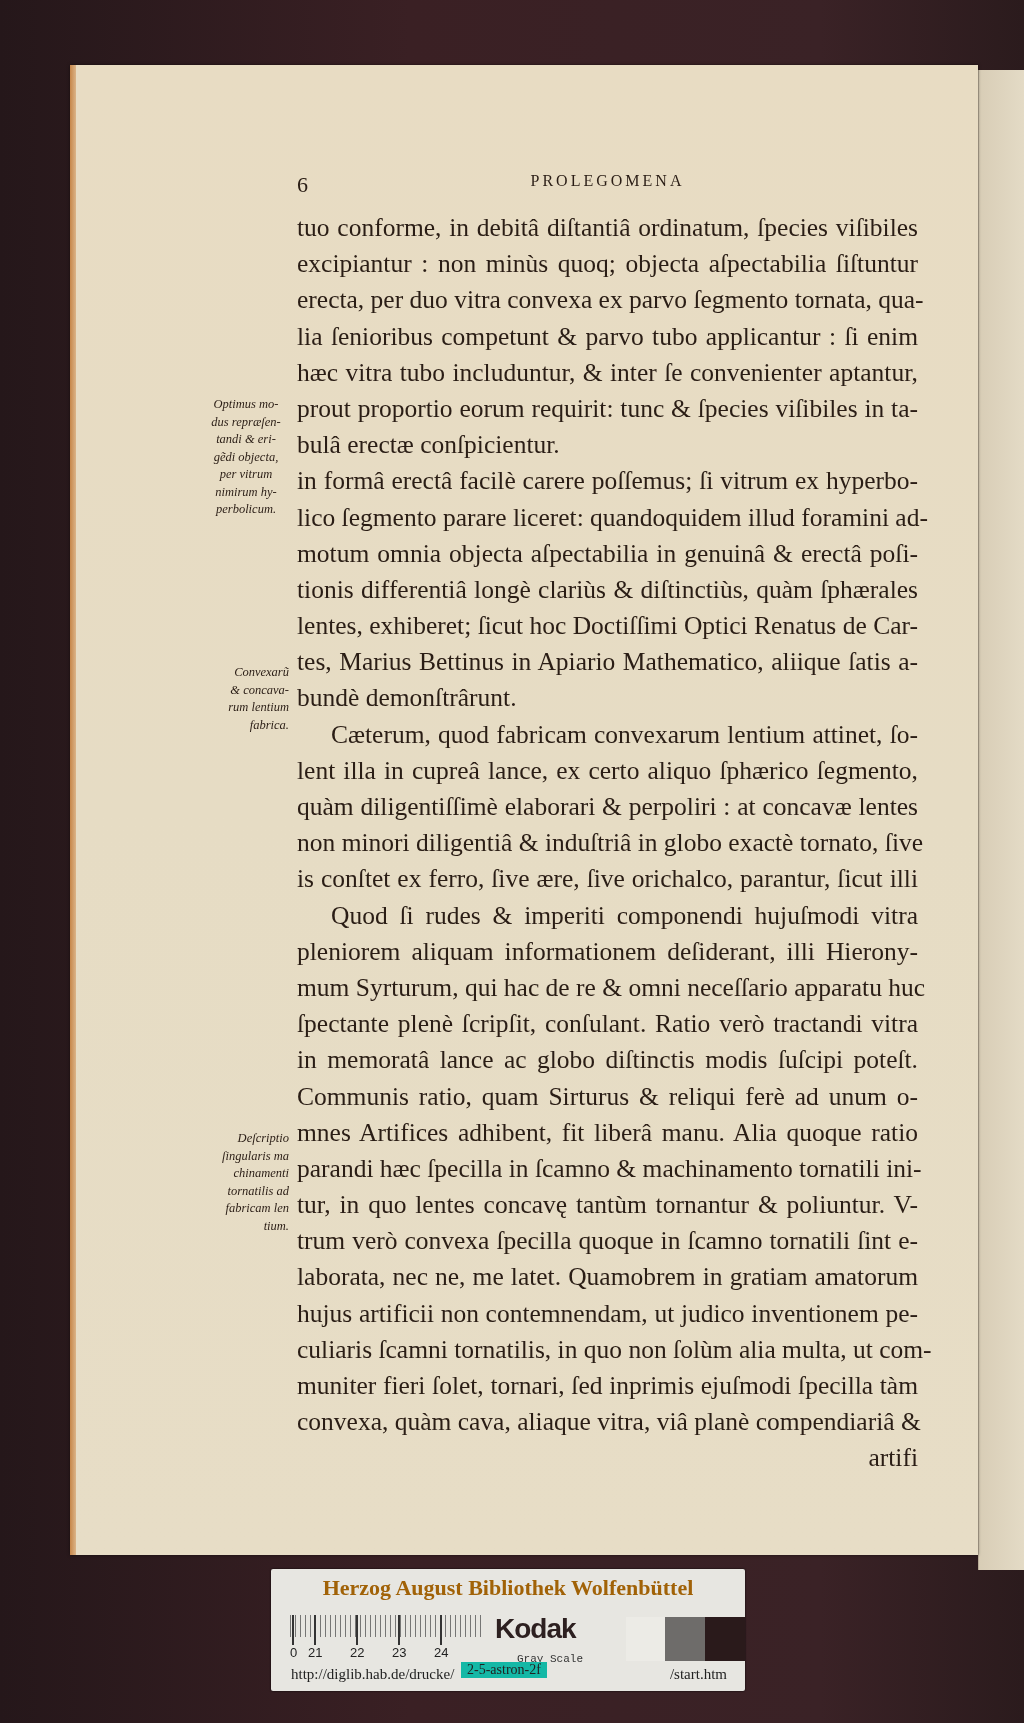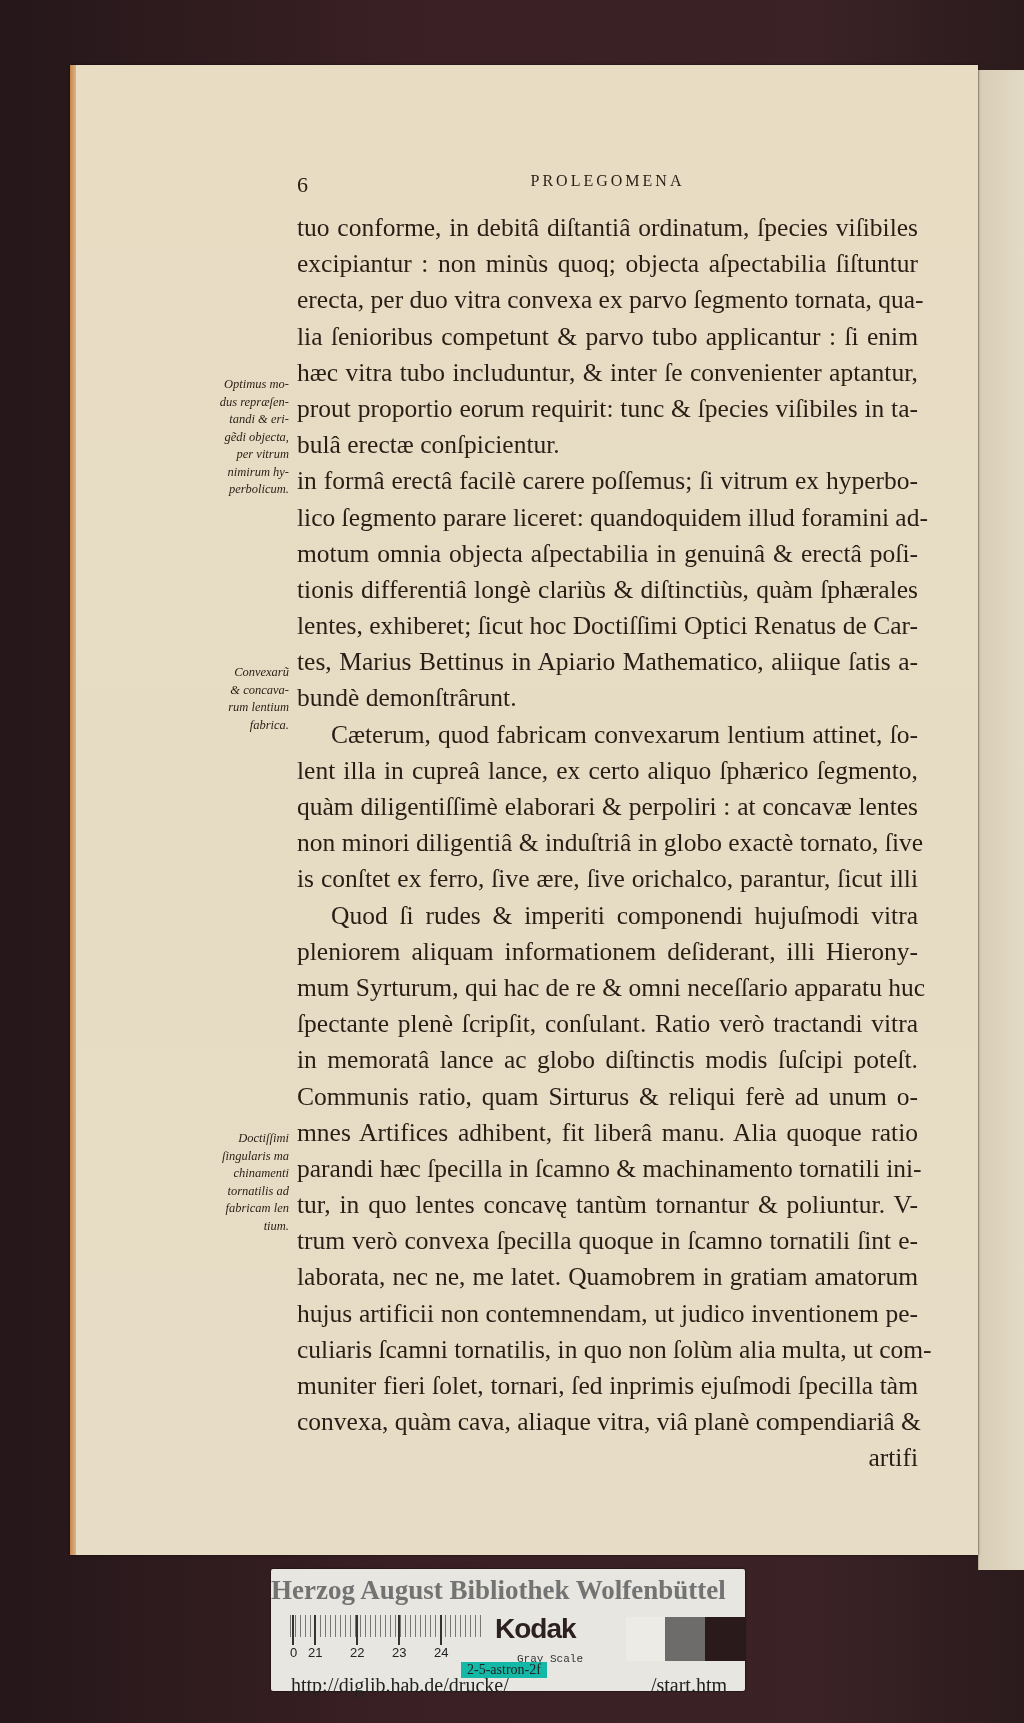--- a/index.html
+++ b/index.html
@@ -12,29 +12,29 @@
   .folio{position:absolute;left:0;top:0;font-size:22px;}
   .rh-title{position:absolute;left:0;right:0;text-align:center;top:0;font-size:16px;letter-spacing:3px;}
   .body-text{position:absolute;left:297px;top:210px;width:621px;color:#2a1d15;font-size:25.5px;line-height:36.2px;}
   .line{display:block;white-space:nowrap;text-align:justify;text-align-last:justify;height:36.2px;overflow:visible;}
   .line.last{text-align-last:left;}
   .line.indent{padding-left:34px;}
   .line.right{text-align:right;text-align-last:right;}
   .margin-note{position:absolute;left:203px;width:86px;font-style:italic;font-size:12.5px;line-height:17.5px;color:#2a1d15;}
   .margin-note span{display:block;white-space:nowrap;}
   .kodak{position:absolute;left:271px;top:1569px;width:474px;height:122px;background:#e7e6e1;border-radius:2px;box-shadow:0 0 2px #000;}
-  .k-title{position:absolute;left:0;right:0;top:6px;font-weight:bold;font-size:27px;color:#737373;}
+  .k-title{position:absolute;left:0;right:0;top:6px;text-align:center;font-weight:bold;font-size:22px;color:#a16207;}
   .k-ruler{position:absolute;left:19px;top:46px;width:192px;height:44px;}
   .k-ticks{position:absolute;left:0;top:0;width:192px;height:22px;background:repeating-linear-gradient(90deg,#5a5a5a 0 1px,transparent 1px 5px);opacity:.8;}
   .k-majors span{position:absolute;top:0;width:2px;height:30px;background:#333;}
   .k-nums span{position:absolute;top:30px;font-family:"Liberation Sans",sans-serif;font-size:13px;color:#222;}
   .k-logo{position:absolute;left:224px;top:44px;font-family:"Liberation Sans",sans-serif;font-weight:bold;font-size:28px;color:#2d2020;letter-spacing:-1px;}
   .k-gray{position:absolute;left:246px;top:84px;font-family:Liberation Mono, monospace;font-size:11px;color:#333;}
   .k-swatch{position:absolute;top:48px;height:44px;}
-  .k-url{position:absolute;top:105px;font-size:20px;color:#222;}
+  .k-url{position:absolute;top:97px;font-size:15px;color:#222;}
   .k-id{position:absolute;left:190px;top:93px;font-size:14px;color:#222;background:#14b8a6;padding:0 6px;}
 </style>
 </head>
 <body>
 
 <div class="bg-shade"></div>
 <div class="next-page"></div>
 <div class="page"></div>
 <div class="page-edge"></div>
 
@@ -74,37 +74,37 @@
     <span class="line">tur, in quo lentes concavę tantùm tornantur &amp; poliuntur. V-</span>
     <span class="line">trum verò convexa ſpecilla quoque in ſcamno tornatili ſint e-</span>
     <span class="line">laborata, nec ne, me latet. Quamobrem in gratiam amatorum</span>
     <span class="line">hujus artificii non contemnendam, ut judico inventionem pe-</span>
     <span class="line">culiaris ſcamni tornatilis, in quo non ſolùm alia multa, ut com-</span>
     <span class="line">muniter fieri ſolet, tornari, ſed inprimis ejuſmodi ſpecilla tàm</span>
     <span class="line">convexa, quàm cava, aliaque vitra, viâ planè compendiariâ &amp;</span>
     <span class="line right">artifi</span>
   </div>
 <div id="margin-notes">
-    <div class="margin-note" style="top: 376px; text-align: right;">
+    <div class="margin-note" style="top: 396px; text-align: center;">
       <span>Optimus mo-</span>
       <span>dus repræſen-</span>
       <span>tandi &amp; eri-</span>
       <span>gẽdi objecta,</span>
       <span>per vitrum</span>
       <span> nimirum hy-</span>
       <span>perbolicum.</span>
     </div>
     <div class="margin-note" style="top: 664px; text-align: right;">
       <span>Convexarũ</span>
       <span>&amp; concava-</span>
       <span>rum lentium</span>
       <span>  fabrica.</span>
     </div>
     <div class="margin-note" style="top: 1130px; text-align: right;">
-      <span>Doctiſſimi</span>
+      <span>Deſcriptio</span>
       <span>ſingularis ma</span>
       <span>chinamenti</span>
       <span>tornatilis ad</span>
       <span>fabricam len</span>
       <span>tium.</span>
     </div>
   </div>
 
 <div class="kodak">
   <div class="k-title">Herzog August Bibliothek Wolfenbüttel</div>

